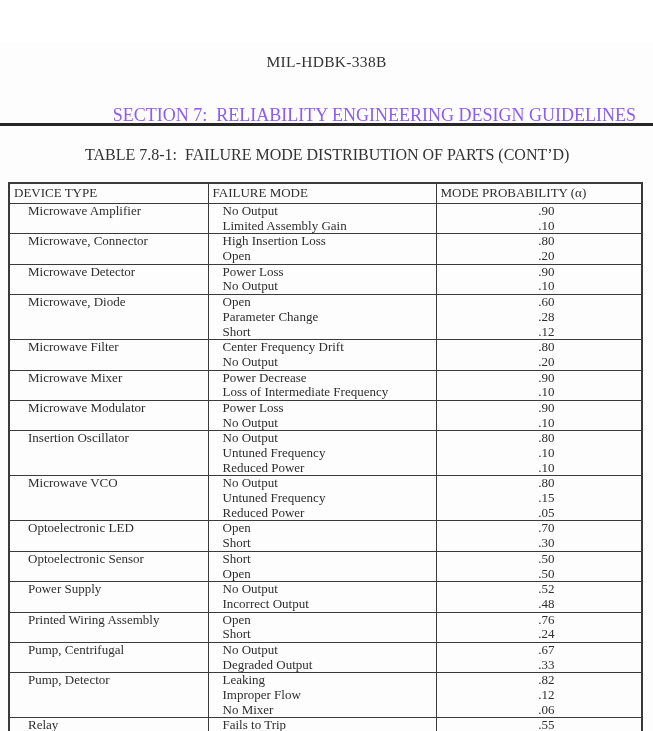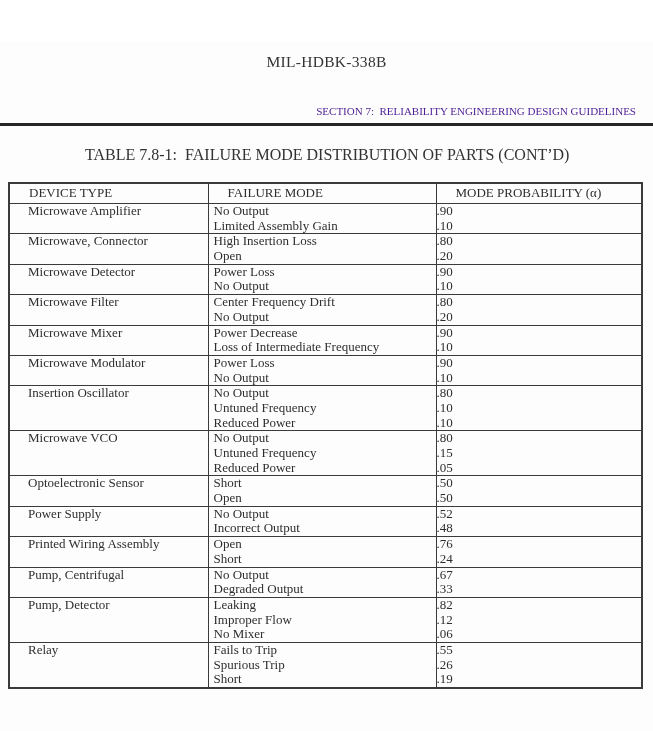--- a/index.html
+++ b/index.html
@@ -24,23 +24,23 @@
     width: 653px;
     text-align: center;
     font-size: 15.5px;
     letter-spacing: 0.3px;
     color: #323232;
   }
   .section-heading {
     position: absolute;
     top: 63px;
     right: 17px;
-    font-size: 11px;
+    font-size: 18px;
     white-space: pre;
-    color: #4c1d95;
+    color: #8b5cf6;
   }
   .rule {
     position: absolute;
     top: 81px;
     left: 0;
     width: 653px;
     height: 3px;
     background: #262626;
   }
   .table-title {
@@ -69,21 +69,21 @@
   }
   table.fm-table thead tr {
     border-bottom: 1px solid #303030;
   }
   col.col-device { width: 199px; }
   col.col-mode   { width: 228px; }
   col.col-prob   { width: 206px; }
   table.fm-table th {
     font-weight: normal;
     text-align: left;
-    padding: 1px 4px 2px 19px;
+    padding: 1px 4px 2px 4px;
     height: 16px;
     white-space: nowrap;
     overflow: hidden;
   }
   table.fm-table td {
     padding: 0;
     vertical-align: top;
   }
   .device-cell {
     padding: 0 18px !important;
@@ -91,25 +91,25 @@
     white-space: nowrap;
     overflow: hidden;
   }
   .line {
     height: 14.7px;
     line-height: 14.7px;
     white-space: nowrap;
     overflow: hidden;
   }
   .mode-line {
-    padding-left: 5px;
+    padding-left: 14px;
   }
   .prob-line {
     width: 118px;
-    text-align: left;
+    text-align: right;
   }
   .watermark {
     position: absolute;
     top: 697px;
     right: 15px;
     font-family: "Liberation Sans", "DejaVu Sans", sans-serif;
     font-size: 22px;
     letter-spacing: 0.5px;
     opacity: 0.85;
   }
@@ -168,20 +168,33 @@
           <td>
             <div class="line mode-line">Power Loss</div>
             <div class="line mode-line">No Output</div>
           </td>
           <td>
             <div class="line prob-line">.90</div>
             <div class="line prob-line">.10</div>
           </td>
         </tr>
         <tr>
+          <td class="device-cell">Microwave, Diode</td>
+          <td>
+            <div class="line mode-line">Open</div>
+            <div class="line mode-line">Parameter Change</div>
+            <div class="line mode-line">Short</div>
+          </td>
+          <td>
+            <div class="line prob-line">.60</div>
+            <div class="line prob-line">.28</div>
+            <div class="line prob-line">.12</div>
+          </td>
+        </tr>
+        <tr>
           <td class="device-cell">Microwave Filter</td>
           <td>
             <div class="line mode-line">Center Frequency Drift</div>
             <div class="line mode-line">No Output</div>
           </td>
           <td>
             <div class="line prob-line">.80</div>
             <div class="line prob-line">.20</div>
           </td>
         </tr>
@@ -227,20 +240,31 @@
             <div class="line mode-line">Untuned Frequency</div>
             <div class="line mode-line">Reduced Power</div>
           </td>
           <td>
             <div class="line prob-line">.80</div>
             <div class="line prob-line">.15</div>
             <div class="line prob-line">.05</div>
           </td>
         </tr>
         <tr>
+          <td class="device-cell">Optoelectronic LED</td>
+          <td>
+            <div class="line mode-line">Open</div>
+            <div class="line mode-line">Short</div>
+          </td>
+          <td>
+            <div class="line prob-line">.70</div>
+            <div class="line prob-line">.30</div>
+          </td>
+        </tr>
+        <tr>
           <td class="device-cell">Optoelectronic Sensor</td>
           <td>
             <div class="line mode-line">Short</div>
             <div class="line mode-line">Open</div>
           </td>
           <td>
             <div class="line prob-line">.50</div>
             <div class="line prob-line">.50</div>
           </td>
         </tr>

